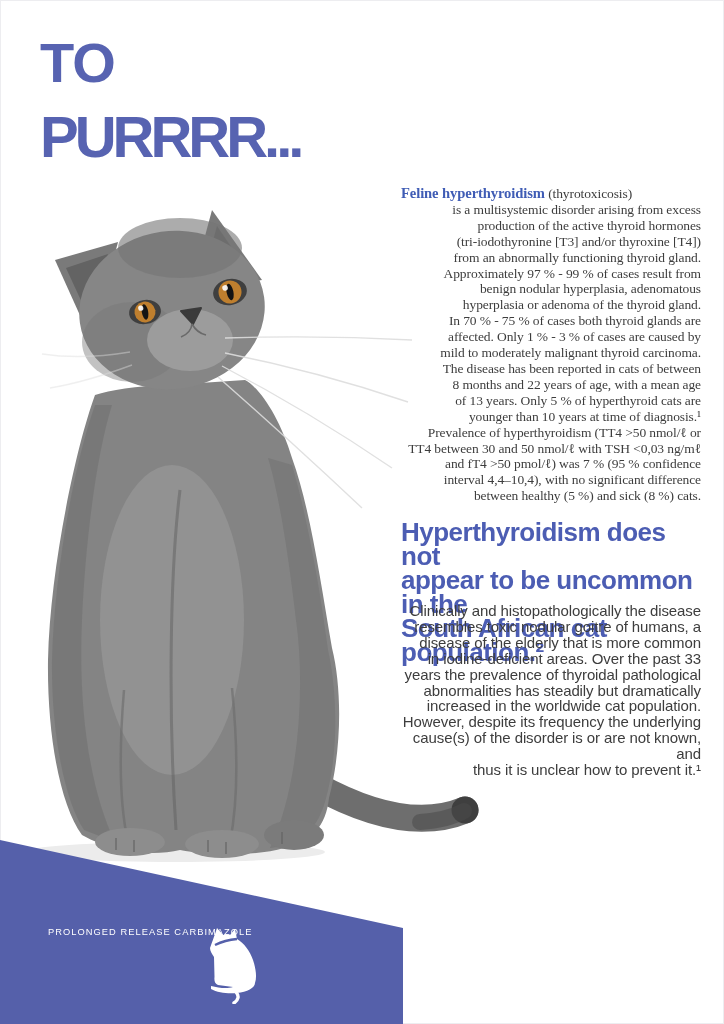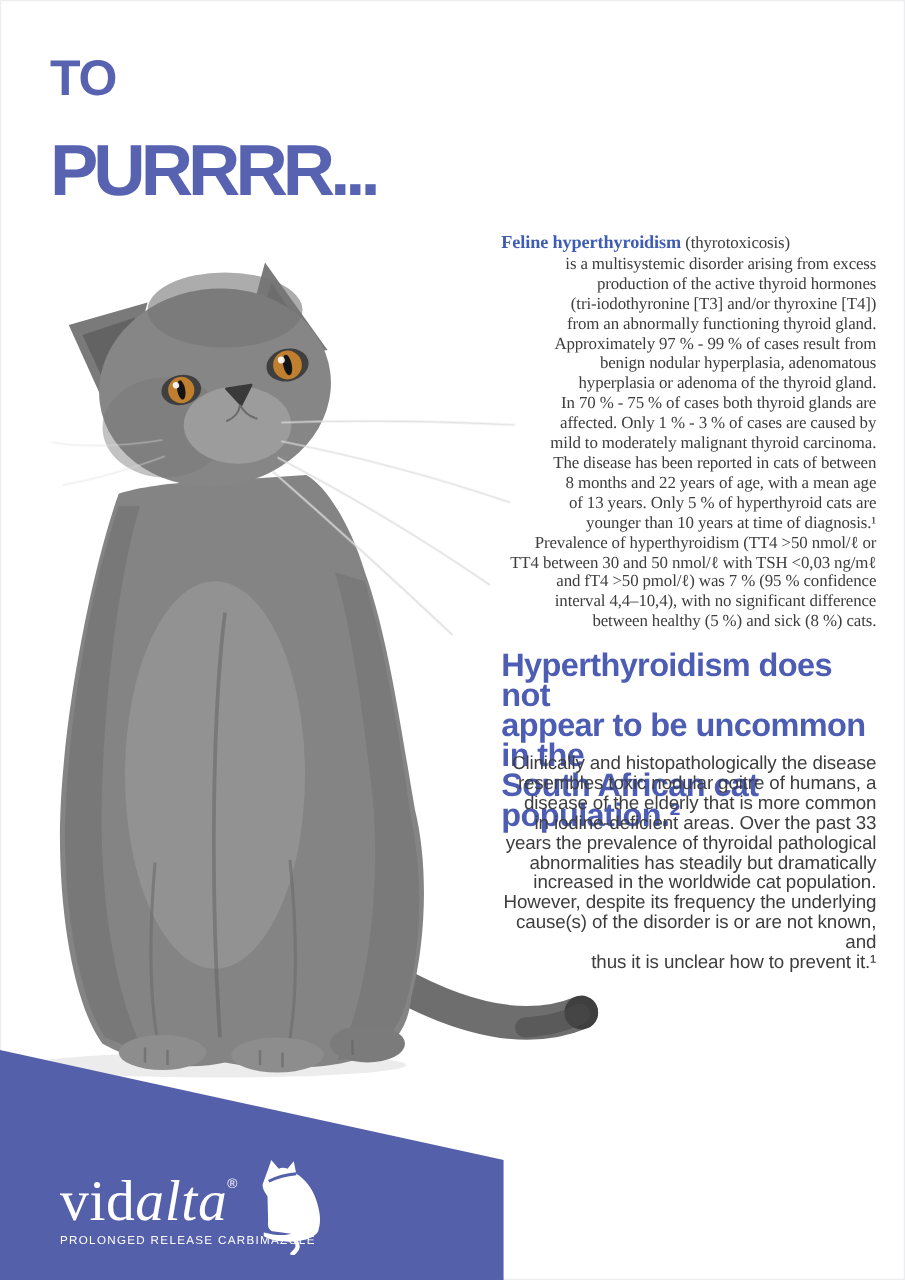--- a/index.html
+++ b/index.html
@@ -3,21 +3,21 @@
 <meta charset="utf-8">
 <style>
   html,body{margin:0;padding:0;background:#9aa0a6;}
   .page{
     position:relative;width:724px;height:1024px;background:#ffffff;
     overflow:hidden;font-family:"Liberation Sans",sans-serif;
     box-shadow:inset 0 0 0 1px #ededf0;
   }
   
   .heading{position:absolute;left:40px;top:34px;color:#5763b1;font-weight:bold;}
-  .heading .l1{display:block;font-size:40px;line-height:58px;letter-spacing:-1px;}
+  .heading .l1{display:block;font-size:56px;line-height:58px;letter-spacing:-1px;}
   .heading .l2{display:block;font-size:58px;line-height:90px;letter-spacing:-4px;}
   
   .col{position:absolute;left:401px;width:300px;color:#3d3d3d;}
   .intro{top:186px;font-size:13.5px;line-height:15.9px;letter-spacing:-0.1px;font-family:Liberation Serif, serif;}
   .intro .lead{color:#3f5cb5;font-weight:bold;font-size:14.6px;}
   .intro .lead-rest{color:#3d3d3d;}
   .preline{white-space:pre-line;text-align:right;}
   .intro .body{display:block;}
   .subhead{
     position:absolute;left:401px;top:520px;width:310px;
@@ -169,23 +169,20 @@
 in iodine-deficient areas. Over the past 33
 years the prevalence of thyroidal pathological
 abnormalities has steadily but dramatically
 increased in the worldwide cat population.
 However, despite its frequency the underlying
 cause(s) of the disorder is or are not known, and
 thus it is unclear how to prevent it.¹</p>
 
   <div class="banner">
     <div class="brand">
-      <div class="wordmark">
-        <span>vid</span><span class="it">alta</span><span class="reg">®</span>
-      </div>
       <div class="tagline">PROLONGED RELEASE CARBIMAZOLE</div>
     </div>
 
     <svg class="footer-cat" width="60" height="78" viewBox="0 0 60 78" aria-hidden="true">
       <path fill="#ffffff" d="M7,22
         C9,16 11,11 12,8
         L14,2 L20,9
         C22,8 25,8 27,9
         L32,3 L34,13
         C41,17 47,25 50,34

